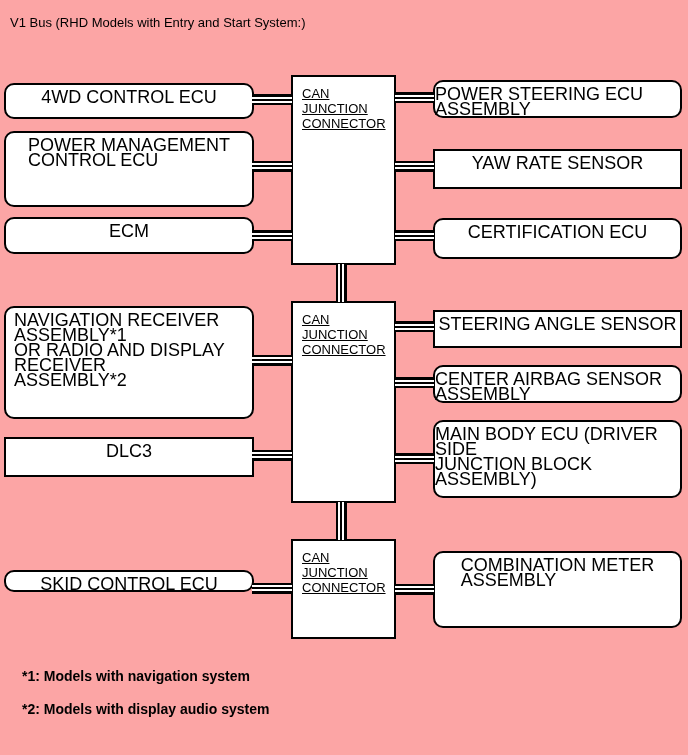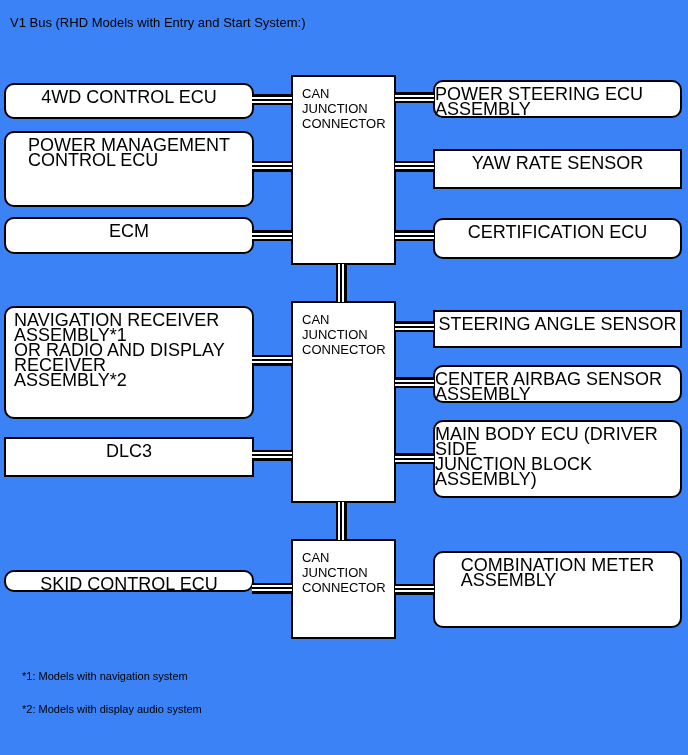--- a/index.html
+++ b/index.html
@@ -1,17 +1,17 @@
 <!DOCTYPE html>
 <html><head>
 <meta charset="utf-8">
 <style>
   html,body{margin:0;padding:0;background:#fff;}
   body{font-family:"Liberation Sans", sans-serif; color:#000;}
-  .stage{position:relative;width:688px;height:755px;background:#3b82f6;overflow:hidden;}
+  .stage{position:relative;width:688px;height:755px;background:#fca5a5;overflow:hidden;}
 
   .title{position:absolute;left:10px;top:15px;font-size:13px;line-height:15px;}
 
   .node{
     position:absolute;
     box-sizing:border-box;
     border:2px solid #000;
     background:#fff;
     font-size:18px;
     line-height:15px;
@@ -32,20 +32,21 @@
     border:2px solid #000;
     background:#fff;
     font-size:13px;
     line-height:15px;
   }
   .junction .lbl{
     display:block;
     padding:9px 0 0 9px;
     white-space:pre-line;
     text-align:left;
+    text-decoration:underline;
   }
 
   .wire{position:absolute;}
   .wire.h{
     height:11px;
     background:linear-gradient(to bottom,
       #000 0px, #000 2.5px,
       #fff 2.5px, #fff 4.5px,
       #000 4.5px, #000 6.5px,
       #fff 6.5px, #fff 8.5px,
@@ -54,21 +55,21 @@
   .wire.v{
     width:11px;
     background:linear-gradient(to right,
       #000 0px, #000 2.5px,
       #fff 2.5px, #fff 4.5px,
       #000 4.5px, #000 6.5px,
       #fff 6.5px, #fff 8.5px,
       #000 8.5px, #000 11px);
   }
 
-  .footnote{position:absolute;left:22px;font-size:11px;line-height:15px;}
+  .footnote{position:absolute;left:22px;font-size:14px;line-height:15px;font-weight:bold;}
 </style>
 </head>
 <body>
 
 <div class="stage">
 
   <div class="title">V1 Bus (RHD Models with Entry and Start System:)</div>
 
   <div class="node rounded" style="left:4px;top:83px;width:250px;height:36px">
     <span class="lbl">4WD CONTROL ECU</span>

